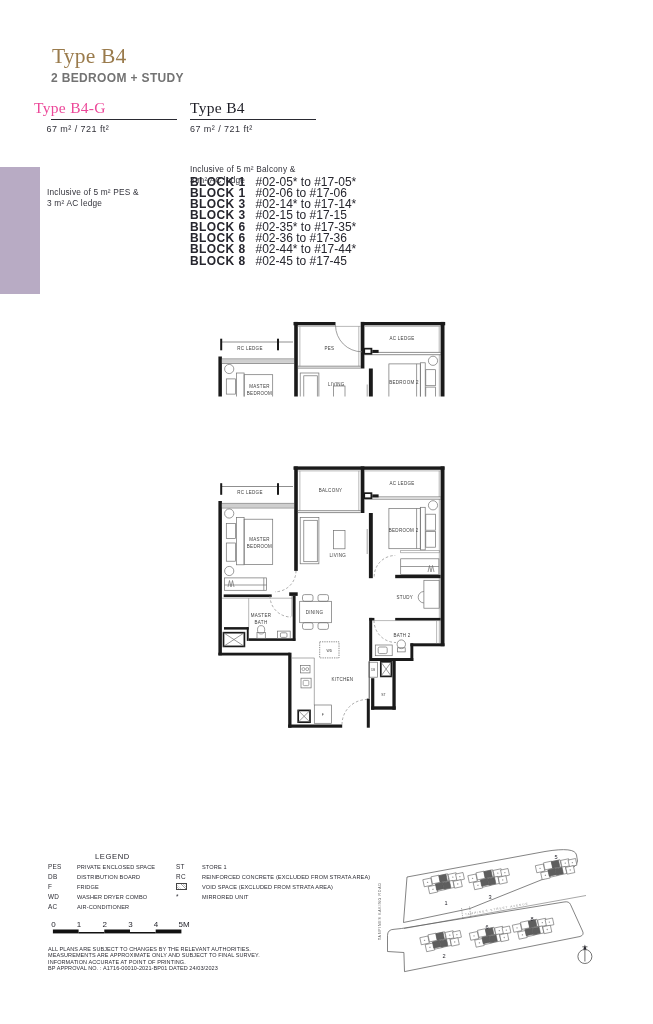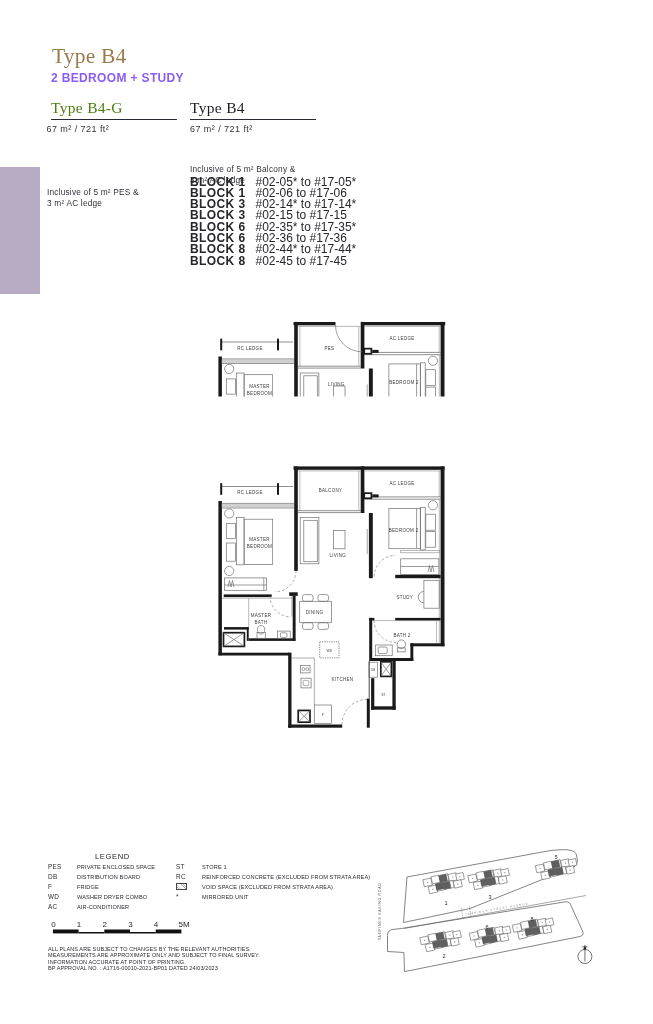--- a/index.html
+++ b/index.html
@@ -9,23 +9,23 @@
 .blockrow b{font-weight:bold;letter-spacing:0.4px;}
 </style>
 </head>
 <body>
 <div id="page">
 
 <div class="abs" style="left:0;top:167px;width:40px;height:126.5px;background:#b8abc4;"></div>
 
 <div class="abs serif" style="left:52px;top:44px;font-size:21.5px;color:#9a7b4c;letter-spacing:0.2px;">Type B4</div>
 
-<div class="abs" style="left:51px;top:71px;font-size:12px;font-weight:bold;color:#8b5cf6;letter-spacing:0.35px;">2 BEDROOM + STUDY</div>
-
-<div class="abs serif" style="left:51px;top:98.5px;font-size:15.5px;color:#4d7c0f;letter-spacing:0.3px;">Type B4-G</div>
+<div class="abs" style="left:51px;top:71px;font-size:12px;font-weight:bold;color:#737373;letter-spacing:0.35px;">2 BEDROOM + STUDY</div>
+
+<div class="abs serif" style="left:34px;top:98.5px;font-size:15.5px;color:#ec4899;letter-spacing:0.3px;">Type B4-G</div>
 
 <div class="abs" style="left:51px;top:119px;width:126px;height:1.3px;background:#2a2a32;"></div>
 
 <div class="abs" style="left:46.5px;top:124px;font-size:9px;color:#33333b;letter-spacing:0.45px;">67 m² / 721 ft²</div>
 
 <div class="abs" style="left:47px;top:144.5px;font-size:8.3px;color:#33333b;letter-spacing:0.2px;line-height:11.6px;margin-top:42px;">Inclusive of 5 m² PES &amp;<br>3 m² AC ledge</div>
 
 
 <div class="abs serif" style="left:190px;top:98.5px;font-size:15.5px;color:#1e1e26;letter-spacing:0.3px;">Type B4</div>
 

